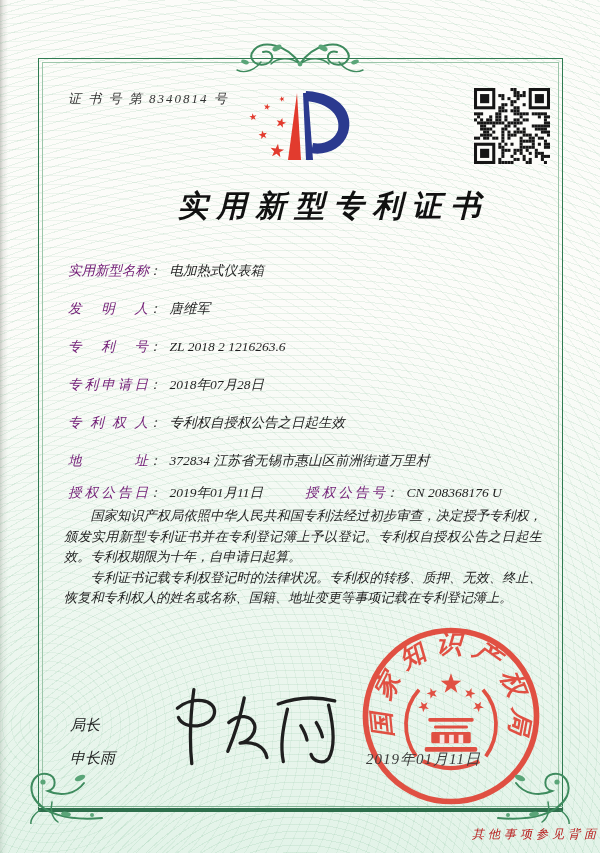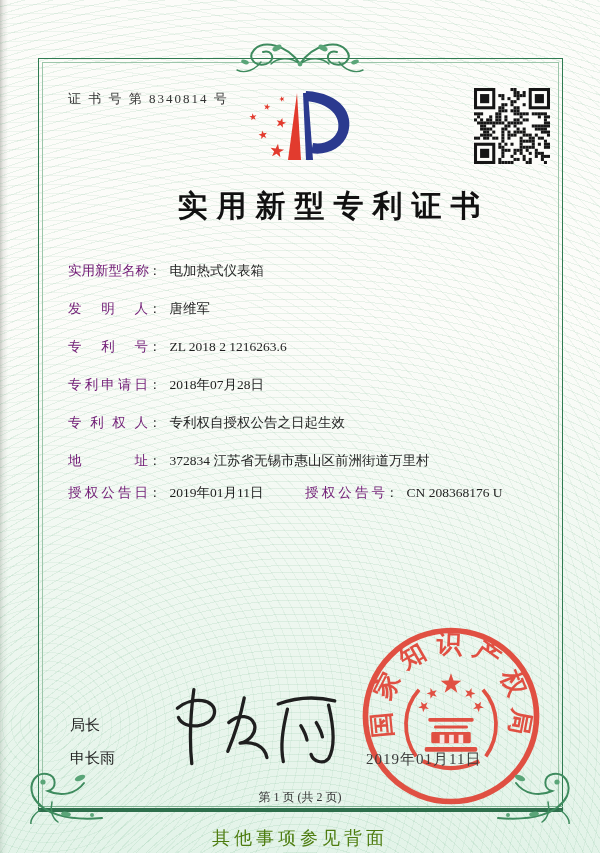--- a/index.html
+++ b/index.html
@@ -1,20 +1,20 @@
 <!DOCTYPE html>
 <html><head>
 <meta charset="utf-8">
 <style>
   * { margin:0; padding:0; box-sizing:border-box; }
   html,body { background:#e8e8e5; }
   .page {
     position:relative; width:600px; height:853px; margin:0 auto;
     background:#fcfcf9; overflow:hidden;
-    font-family:"Liberation Serif","DejaVu Serif",serif; color:#2a2a2a;
+    font-family:"Liberation Serif","DejaVu Serif",serif; color:#2a2a2a;font-style:italic;
   }
   .scan-edge-left {
     position:absolute; left:0; top:0; width:8px; height:100%;
     background:linear-gradient(to right,#c9c9c4,#e9e9e5 40%,rgba(255,255,255,0));
   }
   .guilloche {
     position:absolute; inset:0; pointer-events:none;
     background:
       repeating-radial-gradient(circle at 50% 118%, rgba(90,170,120,.13) 0 1px, rgba(0,0,0,0) 1px 7px),
       repeating-radial-gradient(circle at 8% 85%, rgba(90,170,120,.09) 0 1px, rgba(0,0,0,0) 1px 9px),
@@ -55,21 +55,21 @@
   .paras {
     position:absolute; left:64px; top:506px; width:478px;
     font-size:13.2px; line-height:20.6px; color:#1e1e1e; text-align:justify;
   }
   .paras p { text-indent:2em; }
   .signer { position:absolute; left:70px; top:709px; font-size:15px; color:#222; line-height:33px; }
   .signature { position:absolute; left:163px; top:668px; width:180px; height:105px; }
   .seal { position:absolute; left:357px; top:622px; width:188px; height:188px; opacity:.88; }
   .seal-date { position:absolute; left:366px; top:750px; font-size:15px; color:#3a3a3a; letter-spacing:1px; z-index:5; }
   .page-note { position:absolute; left:0; top:789px; width:100%; text-align:center; font-size:12px; color:#333; }
-  .back-note { position:absolute; left:0; top:826px; width:100%; text-align:center; font-size:18px; color:#4d7c0f; letter-spacing:4px; }
+  .back-note { position:absolute; left:0; top:826px; width:100%; text-align:right; font-size:12px; color:#b91c1c; letter-spacing:4px; }
   .orn-top { position:absolute; left:215px; top:34px; width:170px; height:46px; }
   .orn-corner { position:absolute; width:84px; height:58px; }
   .orn-bl { left:22px; top:766px; }
   .orn-br { left:494px; top:766px; transform:scaleX(-1); }
 </style>
 </head>
 <body>
 
 <div class="page">
 
@@ -359,20 +359,24 @@
       <span class="flabel">地址</span><span class="fcolon">：</span><span class="fvalue">372834 江苏省无锡市惠山区前洲街道万里村</span>
     </div>
     <div class="frow" style="top:224px">
       <span class="flabel">授权公告日</span><span class="fcolon">：</span><span class="fvalue">2019年01月11日</span>
       <span class="grant-col2">
         <span class="flabel">授权公告号</span><span class="fcolon">：</span><span class="fvalue">CN 208368176 U</span>
       </span>
     </div>
   </div>
 
+  <div class="paras">
+    <p>国家知识产权局依照中华人民共和国专利法经过初步审查，决定授予专利权，颁发实用新型专利证书并在专利登记簿上予以登记。专利权自授权公告之日起生效。专利权期限为十年，自申请日起算。</p>
+    <p>专利证书记载专利权登记时的法律状况。专利权的转移、质押、无效、终止、恢复和专利权人的姓名或名称、国籍、地址变更等事项记载在专利登记簿上。</p>
+  </div>
 
   <div class="signer">
     <div>局长</div>
     <div>申长雨</div>
   </div>
 
   <svg class="signature" viewBox="0 0 175 100">
     <g stroke="#1f1f1f" fill="none" stroke-width="3.2" stroke-linecap="round" stroke-linejoin="round">
       <path d="M30,20 C27,42 25,64 28,92"></path>
       <path d="M14,38 C28,26 52,29 50,43 C48,57 20,60 15,47"></path>
@@ -440,16 +444,15 @@
       <path d="M30,36 C28,44 30,52 36,56" stroke-width="1.5"></path>
     </g>
     <g fill="#5aa578">
       <ellipse cx="58" cy="12" rx="5.5" ry="2.6" transform="rotate(-22 58 12)"></ellipse>
       <ellipse cx="44" cy="48" rx="5" ry="2.4" transform="rotate(10 44 48)"></ellipse>
       <circle cx="21" cy="16" r="2.6"></circle>
       <circle cx="70" cy="49" r="2"></circle>
     </g>
   </svg>
 
-  <div class="page-note">第 1 页 (共 2 页)</div>
   <div class="back-note">其他事项参见背面</div>
 
 </div>
 
 </body></html>

